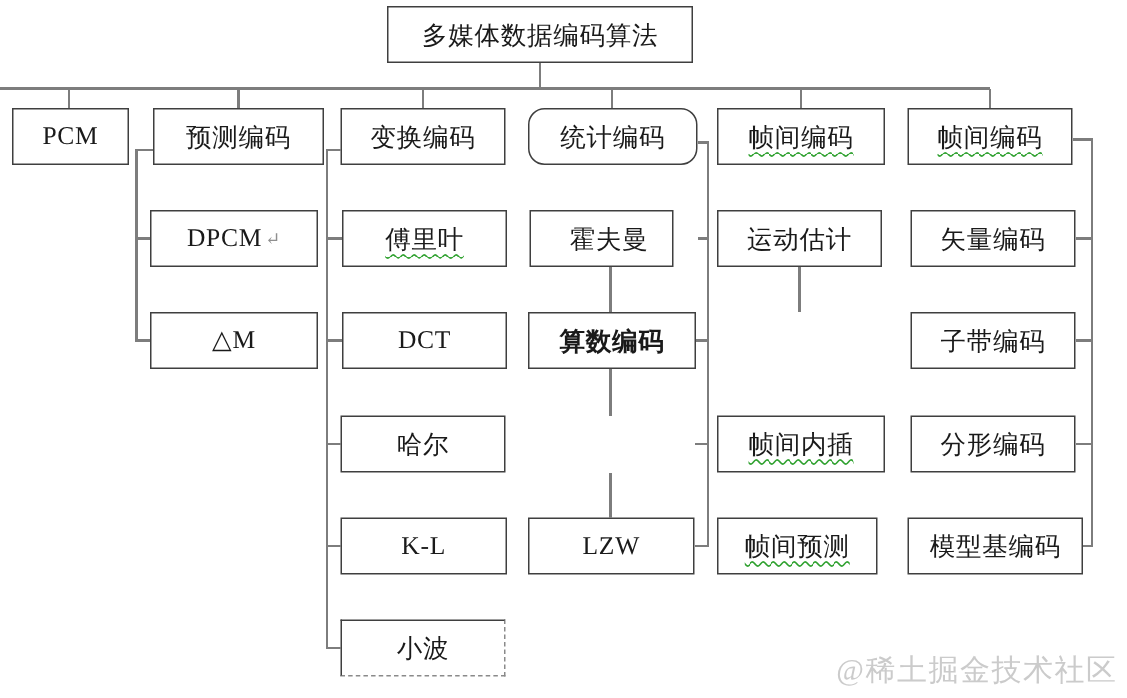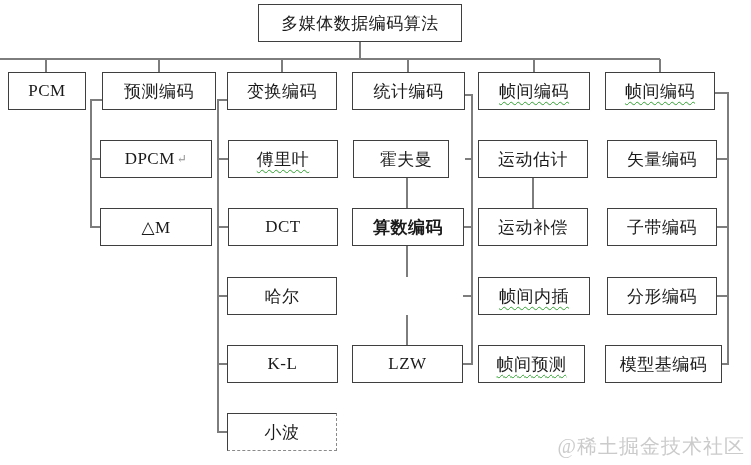--- a/index.html
+++ b/index.html
@@ -59,21 +59,21 @@
 
   <div class="node" style="left:8px;top:72px;width:78px;height:38px;">
     <span>PCM</span>
   </div>
   <div class="node" style="left:102px;top:72px;width:114px;height:38px;">
     <span>预测编码</span>
   </div>
   <div class="node" style="left:227px;top:72px;width:110px;height:38px;">
     <span>变换编码</span>
   </div>
-  <div class="node" style="left:352px;top:72px;width:113px;height:38px;">
+  <div class="node" style="left:352px;top:72px;width:113px;height:38px;border-radius:11px;">
     <span>统计编码</span>
   </div>
   <div class="node" style="left:478px;top:72px;width:112px;height:38px;">
     <span class="u-wavy">帧间编码</span>
   </div>
   <div class="node" style="left:605px;top:72px;width:110px;height:38px;">
     <span class="u-wavy">帧间编码</span>
   </div>
 
   <div class="node" style="left:100px;top:140px;width:112px;height:38px;">
@@ -94,23 +94,20 @@
   </div>
 
   <div class="node" style="left:100px;top:208px;width:112px;height:38px;">
     <span>△M</span>
   </div>
   <div class="node" style="left:228px;top:208px;width:110px;height:38px;">
     <span>DCT</span>
   </div>
   <div class="node" style="left:352px;top:208px;width:112px;height:38px;font-weight:bold;">
     <span>算数编码</span>
-  </div>
-  <div class="node" style="left:478px;top:208px;width:110px;height:38px;">
-    <span>运动补偿</span>
   </div>
   <div class="node" style="left:607px;top:208px;width:110px;height:38px;">
     <span>子带编码</span>
   </div>
 
   <div class="node" style="left:227px;top:277px;width:110px;height:38px;">
     <span>哈尔</span>
   </div>
   <div class="node" style="left:478px;top:277px;width:112px;height:38px;">
     <span class="u-wavy">帧间内插</span>

